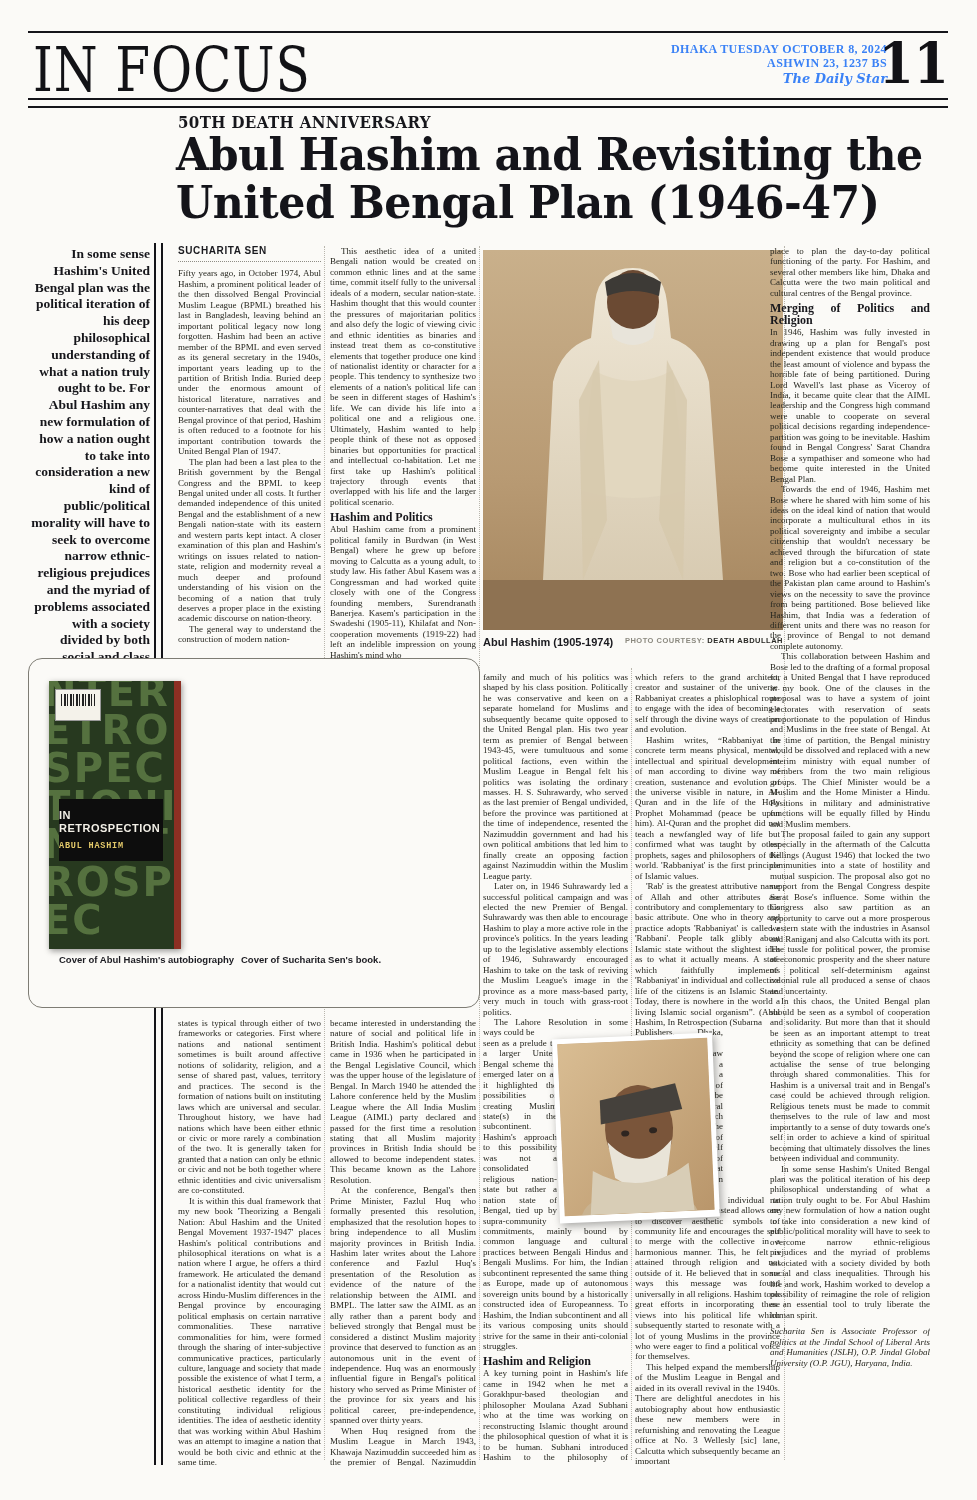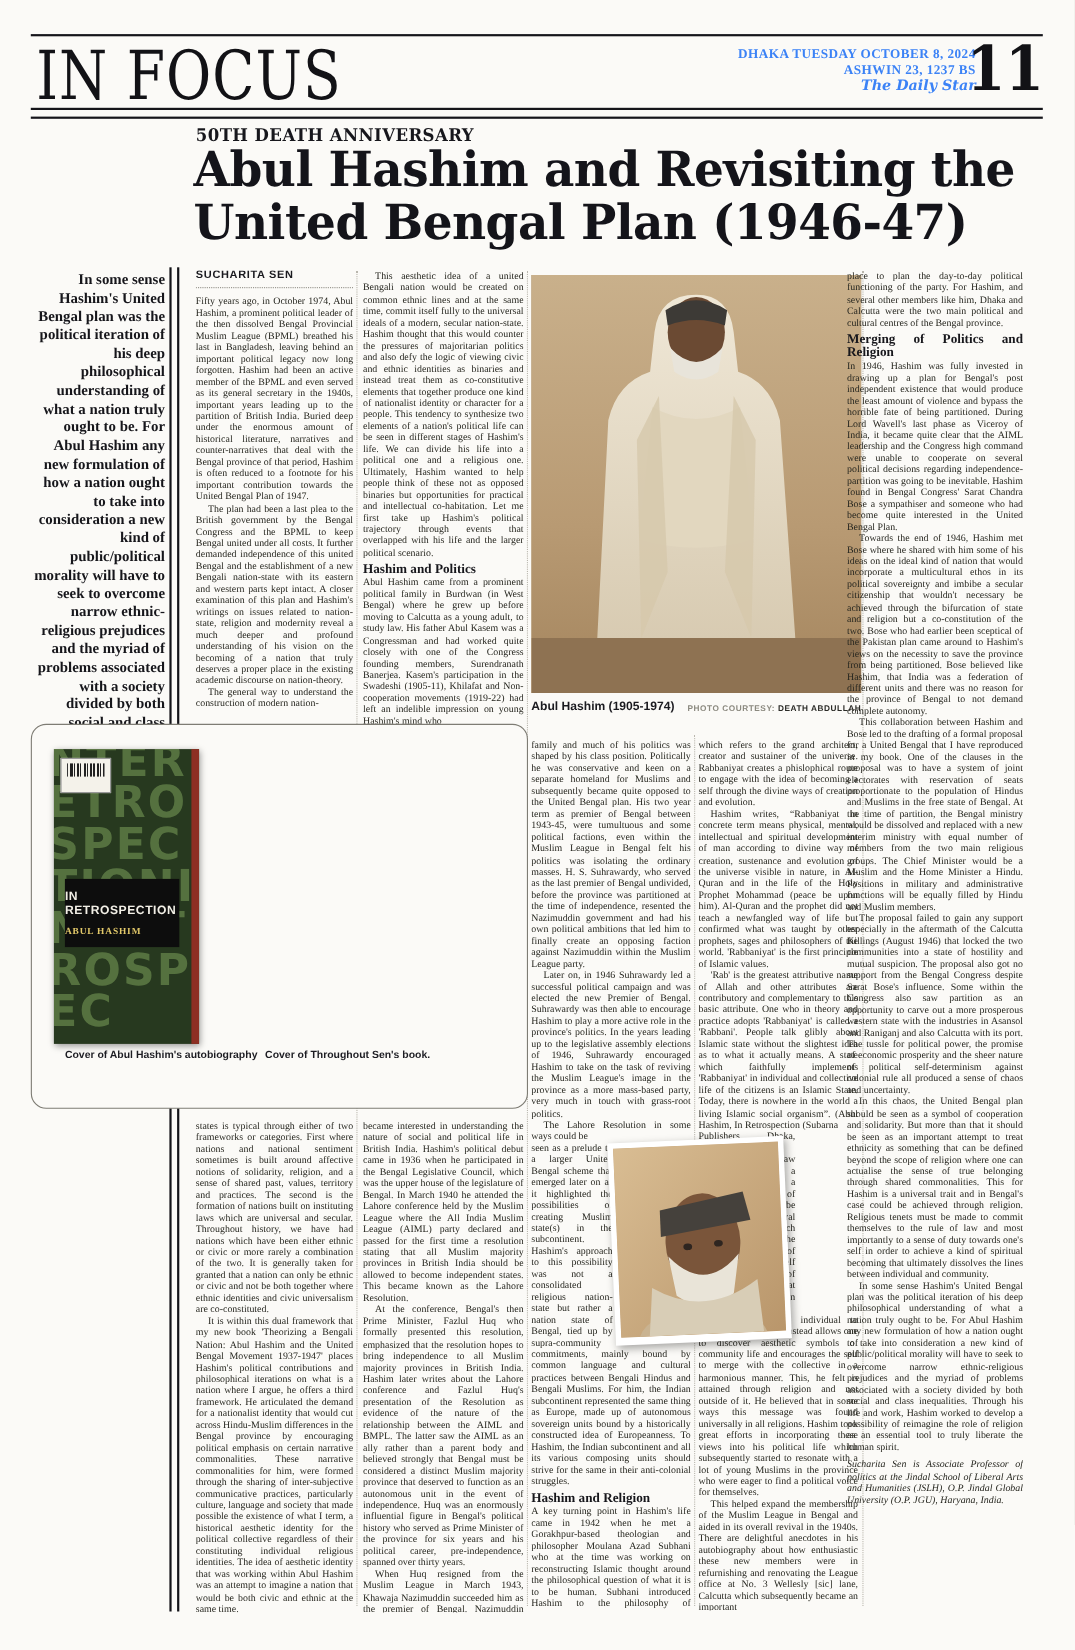--- a/index.html
+++ b/index.html
@@ -40,21 +40,21 @@
   .col p.ind{text-indent:11px;}
   .subhead{font-weight:bold;font-size:12px;line-height:12px;margin:4px 0 1px;color:#17171c;}
   .byline{font-family:"Liberation Sans",sans-serif;font-weight:bold;font-size:10px;letter-spacing:.6px;color:#1a1a1f;}
   .byline-rule{border-top:1.5px dotted #8f8d85;margin:5px 0 6px;}
   .bio{font-style:italic;margin-top:6px !important;}
   .narrowL{width:74px;}
   .narrowR{width:88px;margin-left:auto;}
 
   
   .main-photo{left:483px;top:250px;width:300px;height:380px;background:#b49a76;overflow:hidden;}
-  .photo-caption{left:483px;top:636px;width:300px;display:flex;justify-content:space-between;align-items:flex-end;}
+  .photo-caption{left:483px;top:636px;width:300px;display:flex;justify-content:space-between;align-items:flex-start;}
   .cap-title{font-family:"Liberation Sans",sans-serif;font-weight:bold;font-size:11px;color:#1a1a1f;}
   .credit{font-family:"Liberation Sans",sans-serif;font-size:7.5px;letter-spacing:.5px;font-weight:bold;}
   .credit .lab{color:#8b897f;}
   .credit .nam{color:#2a2a26;}
 
   .inset-photo{left:556px;top:1036px;width:150px;height:172px;background:#fff;padding:5px 5px 7px;
                box-shadow:2px 3px 8px rgba(0,0,0,.35);transform:rotate(-2.5deg);z-index:6;}
   .inset-photo .ph{width:100%;height:100%;overflow:hidden;background:#c9a87e;}
 
   
@@ -62,21 +62,21 @@
                background:#fbfaf7;z-index:3;}
   .bookshot{position:absolute;left:20px;top:22px;width:132px;height:268px;background:#27391f;overflow:hidden;
             box-shadow:1px 2px 6px rgba(0,0,0,.4);}
   .b1-ghost{position:absolute;left:-6px;top:-8px;font-family:"DejaVu Sans",sans-serif;font-weight:bold;
             font-size:40px;line-height:38px;color:#7ca05a;opacity:.55;letter-spacing:2px;word-break:break-all;width:150px;}
   .b1-sticker{position:absolute;left:6px;top:8px;width:44px;height:30px;background:#f4f2ea;border:1px solid #999;}
   .b1-bars{height:12px;margin:4px 5px 0;background:repeating-linear-gradient(90deg,#222 0 1px,#f4f2ea 1px 3px,#222 3px 5px,#f4f2ea 5px 6px);}
   .b1-edge{position:absolute;right:0;top:0;width:7px;height:100%;background:#8d2f23;}
   .b1-band{position:absolute;left:10px;top:118px;width:104px;background:#0d0d0d;padding:10px 0;}
   .b1-title{color:#f2efe6;font-family:"Liberation Sans",sans-serif;font-weight:bold;font-size:11px;line-height:13px;letter-spacing:.5px;}
-  .b1-author{color:#e3c96a;font-family:Liberation Serif, serif;font-weight:bold;font-size:8.5px;margin-top:6px;letter-spacing:.8px;}
+  .b1-author{color:#e3c96a;font-family:Liberation Mono, monospace;font-weight:bold;font-size:8.5px;margin-top:6px;letter-spacing:.8px;}
   .book2{position:absolute;left:207px;top:99px;width:94px;height:192px;background:#f3f1ec;box-shadow:1px 2px 6px rgba(0,0,0,.35);overflow:hidden;}
   .b2-titlebar{background:#6d6d6d;color:#fff;font-family:"Liberation Sans",sans-serif;font-weight:bold;
                font-size:8px;line-height:9px;padding:6px 6px;letter-spacing:.3px;}
   .b2-subtitle{color:#33332e;font-family:"Liberation Sans",sans-serif;font-size:4.6px;font-weight:bold;
                line-height:6px;padding:4px 6px 1px;letter-spacing:.2px;}
   .b2-author{color:#b03a2e;font-family:"Liberation Sans",sans-serif;font-size:5.5px;font-style:italic;padding:1px 6px 3px;}
   .b2-art{position:absolute;left:0;bottom:0;width:100%;height:104px;
           background:linear-gradient(180deg,#e8b9cf 0%,#d96a9e 38%,#7bbfae 62%,#2e8f86 100%);}
   .b2-logo{position:absolute;left:4px;bottom:4px;width:10px;height:10px;background:#fff;color:#222;
            font-family:"Liberation Sans",sans-serif;font-size:7px;font-weight:bold;text-align:center;line-height:10px;}
@@ -166,21 +166,21 @@
       <div class="b1-sticker">
         <div class="b1-bars"></div>
       </div>
       <div class="b1-edge"></div>
       <div class="b1-band">
         <div class="b1-title">IN RETROSPECTION</div>
         <div class="b1-author">ABUL HASHIM</div>
       </div>
     </div>
     <div class="book-cap bc1">Cover of Abul Hashim's autobiography</div>
-    <div class="book-cap bc2">Cover of Throughout Sen's book.</div>
+    <div class="book-cap bc2">Cover of Sucharita Sen's book.</div>
   </div>
 
   <div class="col" style="left:178px;top:1018px;width:143px;height:448px;">
     <p>states is typical through either of two frameworks or categories. First where nations and national sentiment sometimes is built around affective notions of solidarity, religion, and a sense of shared past, values, territory and practices. The second is the formation of nations built on instituting laws which are universal and secular. Throughout history, we have had nations which have been either ethnic or civic or more rarely a combination of the two. It is generally taken for granted that a nation can only be ethnic or civic and not be both together where ethnic identities and civic universalism are co-constituted.</p>
     <p class="ind">It is within this dual framework that my new book 'Theorizing a Bengali Nation: Abul Hashim and the United Bengal Movement 1937-1947' places Hashim's political contributions and philosophical iterations on what is a nation where I argue, he offers a third framework. He articulated the demand for a nationalist identity that would cut across Hindu-Muslim differences in the Bengal province by encouraging political emphasis on certain narrative commonalities. These narrative commonalities for him, were formed through the sharing of inter-subjective communicative practices, particularly culture, language and society that made possible the existence of what I term, a historical aesthetic identity for the political collective regardless of their constituting individual religious identities. The idea of aesthetic identity that was working within Abul Hashim was an attempt to imagine a nation that would be both civic and ethnic at the same time.</p>
   </div>
 
   <div class="col" style="left:330px;top:1018px;width:146px;height:448px;">
     <p>became interested in understanding the nature of social and political life in British India. Hashim's political debut came in 1936 when he participated in the Bengal Legislative Council, which was the upper house of the legislature of Bengal. In March 1940 he attended the Lahore conference held by the Muslim League where the All India Muslim League (AIML) party declared and passed for the first time a resolution stating that all Muslim majority provinces in British India should be allowed to become independent states. This became known as the Lahore Resolution.</p>
     <p class="ind">At the conference, Bengal's then Prime Minister, Fazlul Huq who formally presented this resolution, emphasized that the resolution hopes to bring independence to all Muslim majority provinces in British India. Hashim later writes about the Lahore conference and Fazlul Huq's presentation of the Resolution as evidence of the nature of the relationship between the AIML and BMPL. The latter saw the AIML as an ally rather than a parent body and believed strongly that Bengal must be considered a distinct Muslim majority province that deserved to function as an autonomous unit in the event of independence. Huq was an enormously influential figure in Bengal's political history who served as Prime Minister of the province for six years and his political career, pre-independence, spanned over thirty years.</p>

